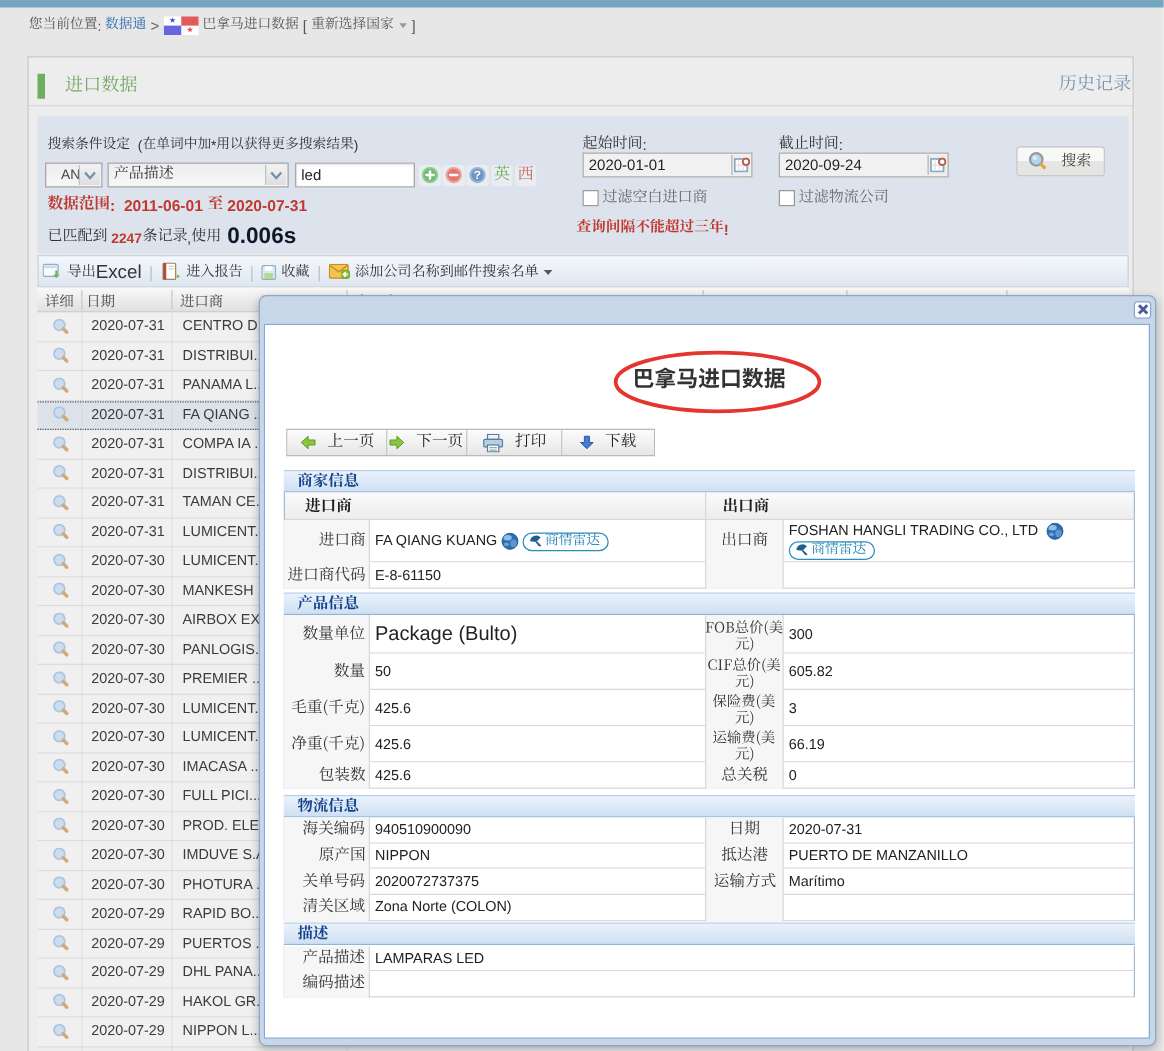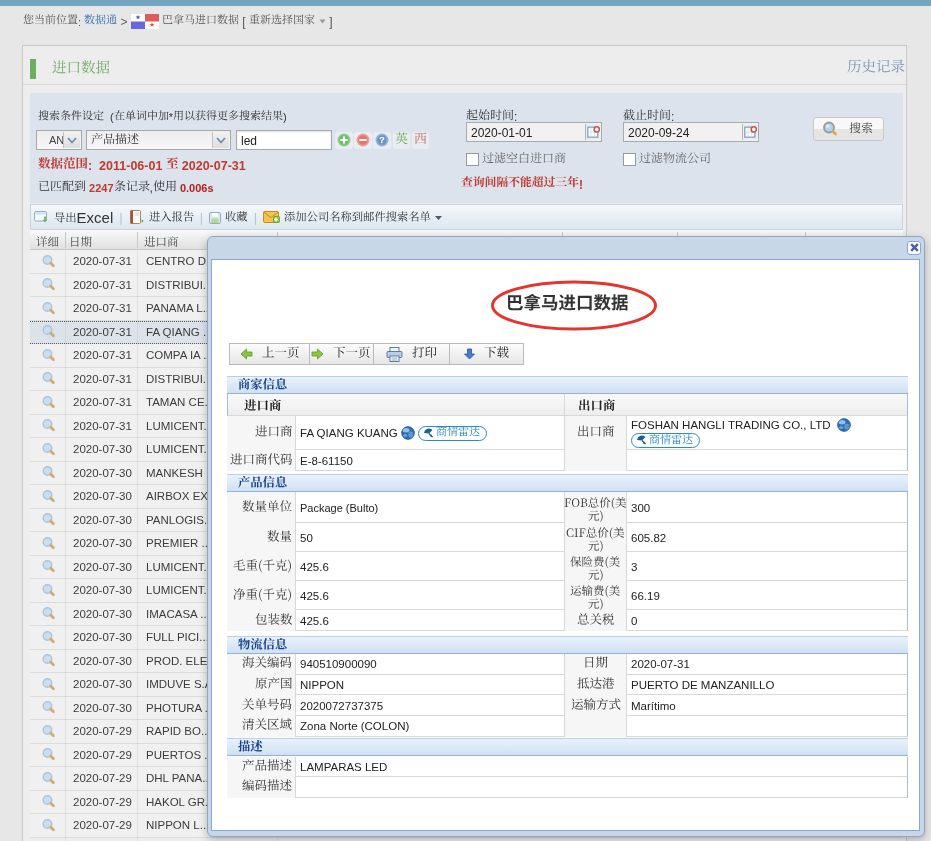--- a/index.html
+++ b/index.html
@@ -185,21 +185,21 @@
       <g fill="#333" transform="translate(0,10.3) scale(0.012000,-0.012000)">
         <use href="#gr6761" xlink:href="#gr6761" x="0"></use>
         <use href="#gr8bb0" xlink:href="#gr8bb0" x="1000"></use>
         <use href="#gr5f55" xlink:href="#gr5f55" x="2000"></use>
       </g>
     </svg><span style="font-size:12px;color:#333">,</span><svg class="cj" width="24.0" height="15" style="vertical-align:-2.9px">
       <g fill="#333" transform="translate(0,10.3) scale(0.012000,-0.012000)">
         <use href="#gr4f7f" xlink:href="#gr4f7f" x="0"></use>
         <use href="#gr7528" xlink:href="#gr7528" x="1000"></use>
       </g>
-    </svg><span style="font-size:11px;color:#b91c1c;font-weight:bold"> 0.006s</span></div>
+    </svg><span style="font-size:18px;color:#0f172a;font-weight:bold"> 0.006s</span></div>
 <div class="abs" style="left:466px;top:107px;"><svg class="cj" width="48.0" height="15" style="vertical-align:-2.9px">
       <g fill="#333" transform="translate(0,10.3) scale(0.012000,-0.012000)">
         <use href="#gr8d77" xlink:href="#gr8d77" x="0"></use>
         <use href="#gr59cb" xlink:href="#gr59cb" x="1000"></use>
         <use href="#gr65f6" xlink:href="#gr65f6" x="2000"></use>
         <use href="#gr95f4" xlink:href="#gr95f4" x="3000"></use>
       </g>
     </svg><span style="font-size:12px;color:#333">:</span></div>
 <div class="abs" style="left:466px;top:122px;width:136px;height:20px;background:#f1f1f1;border:1px solid #aaa;position:absolute;"><span style="font-size:12px;color:#222;padding-left:4px;line-height:18px">2020-01-01</span><div style="position:absolute;right:1px;top:1px;bottom:1px;width:15px;background:#ededed;border-left:1px solid #b5b5b5;display:flex;align-items:center;justify-content:center">
       <svg width="13" height="12" viewBox="0 0 13 12">
@@ -769,21 +769,21 @@
 <div class="abs" style="left:227px;top:492px;width:65px;height:31px;display:flex;align-items:center;justify-content:flex-end;">
     <svg class="cj" width="50.0" height="16" style="vertical-align:-3.0px">
       <g fill="#333" transform="translate(0,10.8) scale(0.012500,-0.012500)">
         <use href="#gr6570" xlink:href="#gr6570" x="0"></use>
         <use href="#gr91cf" xlink:href="#gr91cf" x="1000"></use>
         <use href="#gr5355" xlink:href="#gr5355" x="2000"></use>
         <use href="#gr4f4d" xlink:href="#gr4f4d" x="3000"></use>
       </g>
     </svg>
   </div>
-<div class="abs" style="left:300px;top:492px;width:260px;height:31px;display:flex;align-items:center;font-size:11px;color:#222;text-align:right;">
+<div class="abs" style="left:300px;top:492px;width:260px;height:31px;display:flex;align-items:center;font-size:16px;color:#222;text-align:right;">
     <span class="lat" style="white-space:nowrap">Package (Bulto)</span>
   </div>
 <div class="abs" style="left:564px;top:492px;width:63px;height:31px;background:#f6f6f6;border-left:1px solid #d8d8d8;border-right:1px solid #d8d8d8;"></div>
 <div class="abs" style="left:564px;top:492px;width:63px;height:31px;display:flex;align-items:center;justify-content:center;text-align:center;">
     <div style="text-align:center">
       <div style="height:13px;overflow:visible"><svg class="cj" width="62.4" height="14" style="vertical-align:-2.8px">
           <g fill="#333" transform="translate(0,9.9) scale(0.011500,-0.011500)">
             <use href="#gr0046" xlink:href="#gr0046" x="0"></use>
             <use href="#gr004f" xlink:href="#gr004f" x="629"></use>
             <use href="#gr0042" xlink:href="#gr0042" x="1396"></use>

